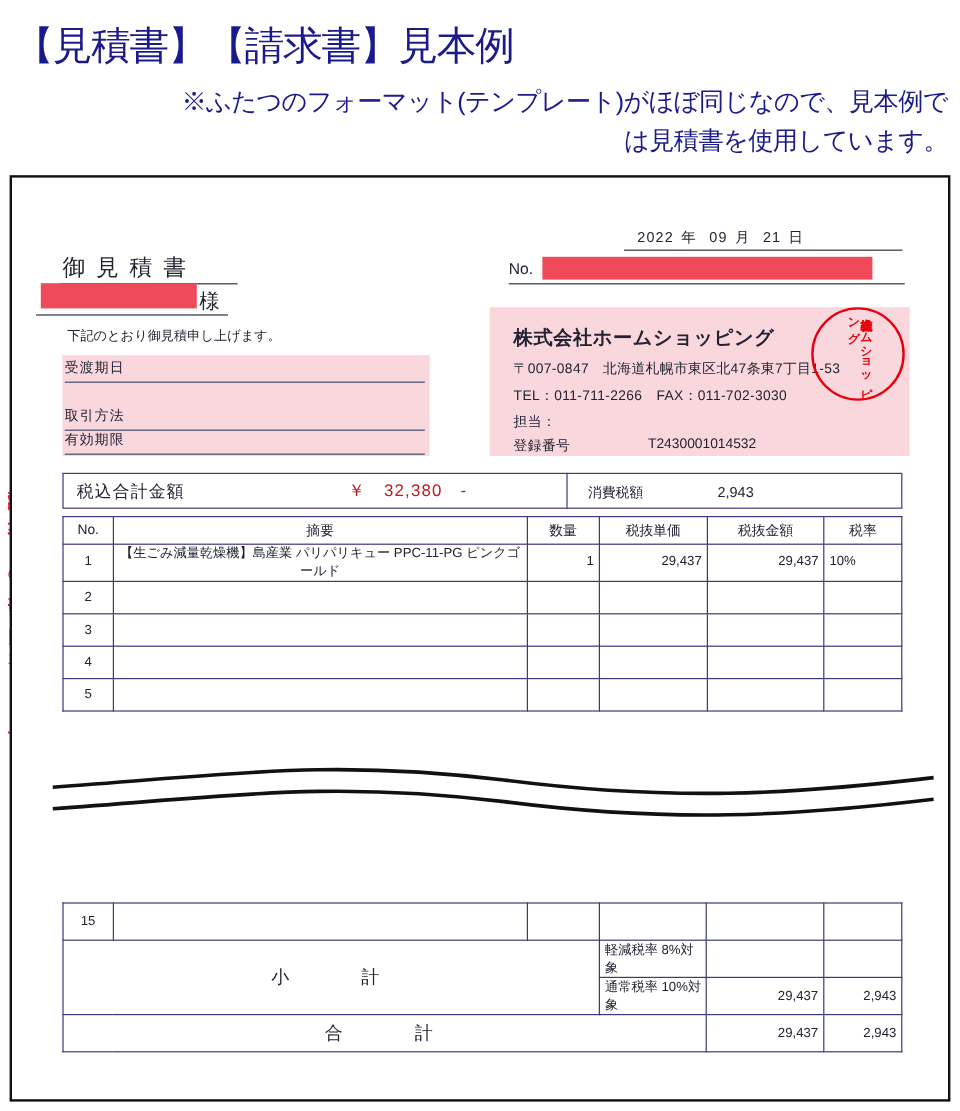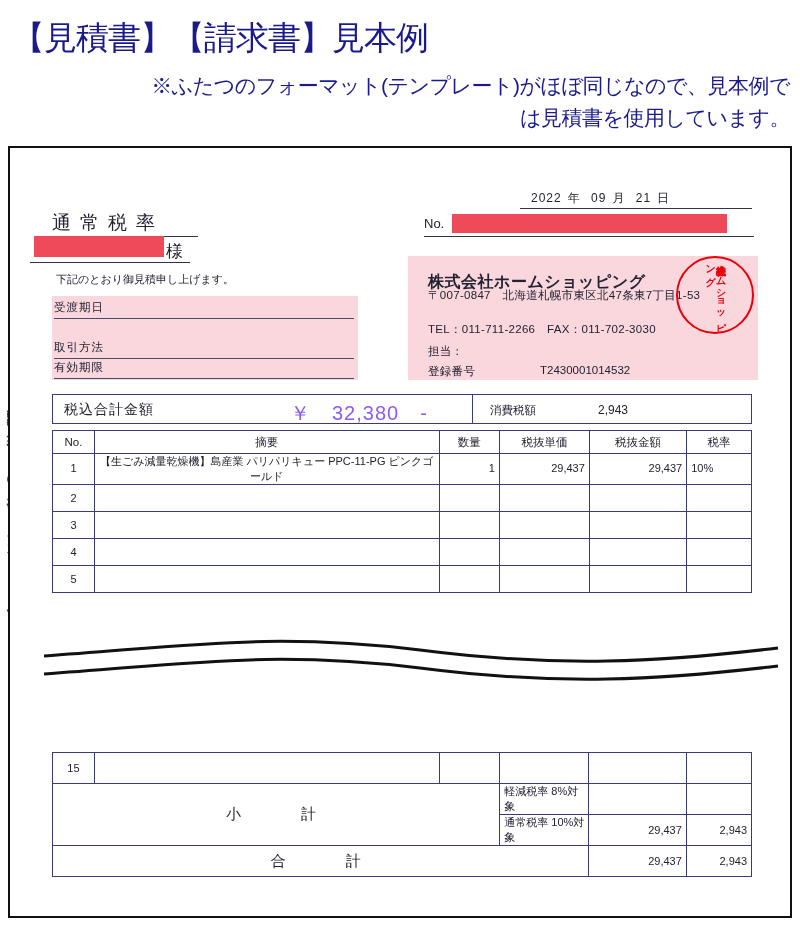--- a/index.html
+++ b/index.html
@@ -202,21 +202,21 @@
     color: #223;
     letter-spacing: 0.5px;
   }
   .comp-line {
     position: absolute;
     left: 428px;
     font-size: 11.5px;
     color: #223;
     letter-spacing: 0.3px;
   }
-  .comp-addr { top: 288px; }
+  .comp-addr { top: 300px; }
   .comp-tel  { top: 322px; text-align: center; }
   .comp-tanto{ top: 344px; }
   .comp-reg  { top: 364px; }
   .comp-reg-num { position: absolute; left: 540px; top: 364px; font-size: 11.5px; color: #223; }
 
   
   .hanko {
     position: absolute;
     left: 676px;
     top: 256px;
@@ -242,21 +242,21 @@
   .total-bar {
     position: absolute;
     left: 52px;
     top: 394px;
     width: 700px;
     height: 30px;
     border: 1px solid #3a3a7a;
     box-sizing: border-box;
   }
   .tb-label { position: absolute; left: 64px; top: 401px; font-size: 14px; color: #223; letter-spacing: 1px;}
-  .tb-value { position: absolute; left: 290px; top: 400px; font-size: 20px; color: #8b5cf6; letter-spacing: 1px; text-align: right;}
+  .tb-value { position: absolute; left: 290px; top: 400px; font-size: 14px; color: #b91c1c; letter-spacing: 1px; text-align: right;}
   .tb-sep   { position: absolute; left: 472px; top: 394px; width: 1px; height: 30px; background: #3a3a7a; }
   .tb-tax-label { position: absolute; left: 490px; top: 403px; font-size: 11.5px; color: #223; }
   .tb-tax-value { position: absolute; left: 598px; top: 403px; font-size: 12px; color: #223; }
 
   
   table.items {
     position: absolute;
     left: 52px;
     top: 430px;
     width: 700px;
@@ -339,21 +339,21 @@
   <div class="anno anno-stamp">店舗印</div>
   <div class="leader" style="left:712px; top:248px; width:44px; height:2px; transform:rotate(-30deg); transform-origin:left center;"></div>
 
   <div class="anno anno-shop">販売店情報</div>
   <div class="leader" style="left:690px; top:350px; width:62px; height:2px; transform:rotate(-38deg); transform-origin:left center;"></div>
 
   <div class="anno-vert anno-left">請求書の場合、この部分は空白になります。</div>
 
   <div class="doc-frame"></div>
 
-  <div class="mihon-title">通常税率</div>
+  <div class="mihon-title">御見積書</div>
   <div class="mihon-title-underline"></div>
 
   <div class="redacted addr-redacted"></div>
   <div class="sama">様</div>
   <div class="sama-underline"></div>
   <div class="kiki-text">下記のとおり御見積申し上げます。</div>
 
   <div class="date-row">
     <span>2022</span><span>年</span>
     <span>09</span><span>月</span>

